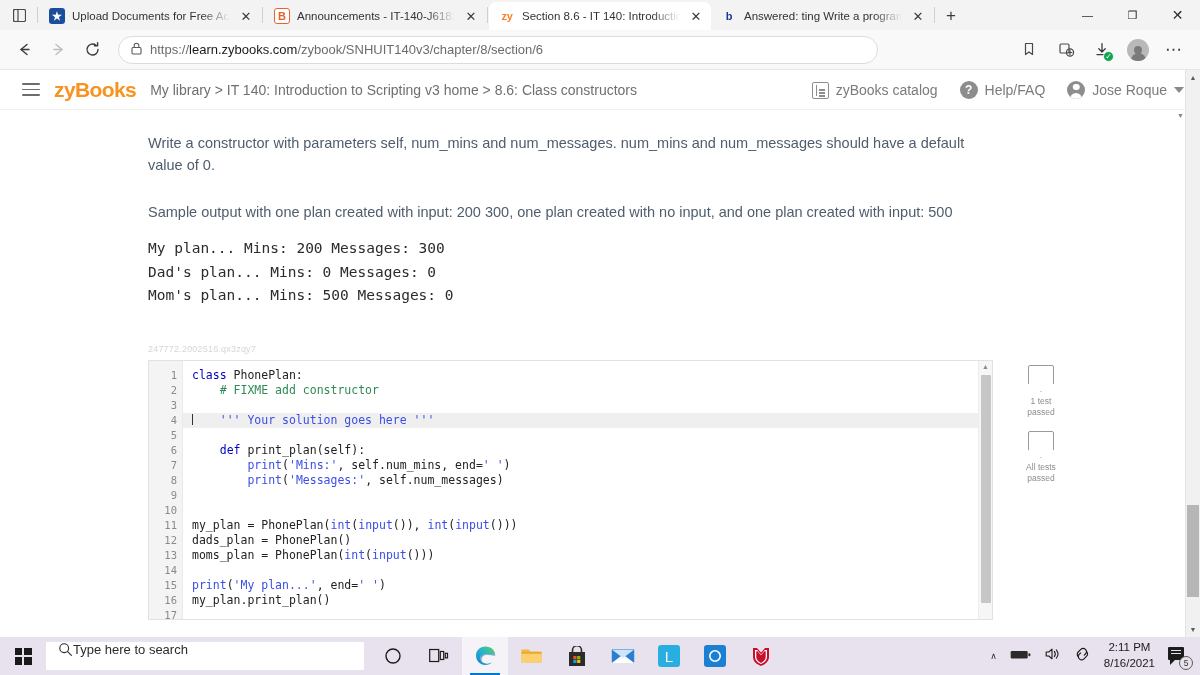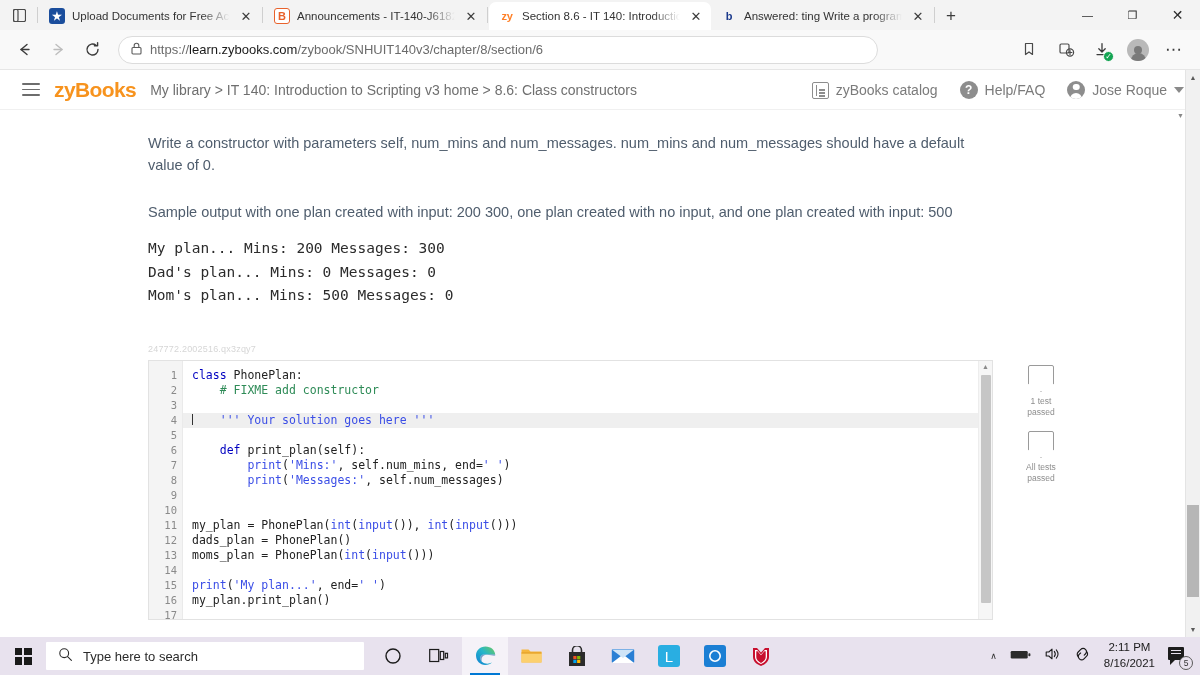--- a/index.html
+++ b/index.html
@@ -183,21 +183,21 @@
   
   .taskbar {
     position: absolute; left: 0; top: 637px; width: 1200px; height: 38px;
     background: #e8e2ee; display: flex; align-items: center;
   }
   .start-btn { width: 46px; height: 38px; display: flex; align-items: center; justify-content: center; }
   .win-logo { width: 17px; height: 17px; display: grid; grid-template-columns: 1fr 1fr; grid-template-rows: 1fr 1fr; gap: 1.8px; }
   .win-logo span { background: #1a1a1a; display: block; }
   .tb-search {
     width: 318px; height: 28px; background: #fff; border-radius: 1px;
-    display: flex; align-items: center; gap: 10px; padding-left: 12px;
+    display: flex; align-items: flex-start; padding-left: 12px;
     font-size: 13px; color: #2b2b2b;
   }
   .tb-apps { display: flex; align-items: center; gap: 0px; margin-left: 6px; }
   .tb-app { width: 46px; height: 38px; display: flex; align-items: center; justify-content: center; position: relative; }
   .tb-app.active { background: #f5f2f8; }
   .tb-app.active::after { content:""; position:absolute; bottom:0; left:8px; right:8px; height:2.5px; background:#0078d4;}
   .glyph-sq { width: 20px; height: 20px; border-radius: 3px; display:flex; align-items:center; justify-content:center; font-size: 12px; font-weight: bold; color: #fff; }
   .tray { margin-left: auto; display: flex; align-items: center; gap: 13px; padding-right: 10px; color: #222; }
   .tray-chevron { font-size: 9px; color: #333; }
   .clock { font-size: 11.5px; line-height: 1.35; text-align: center; color: #1b1b1b; }

